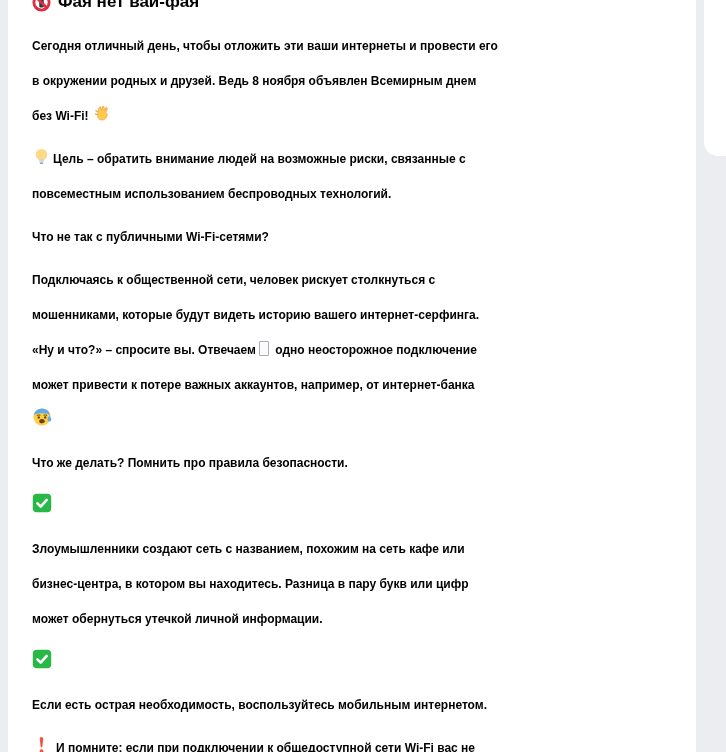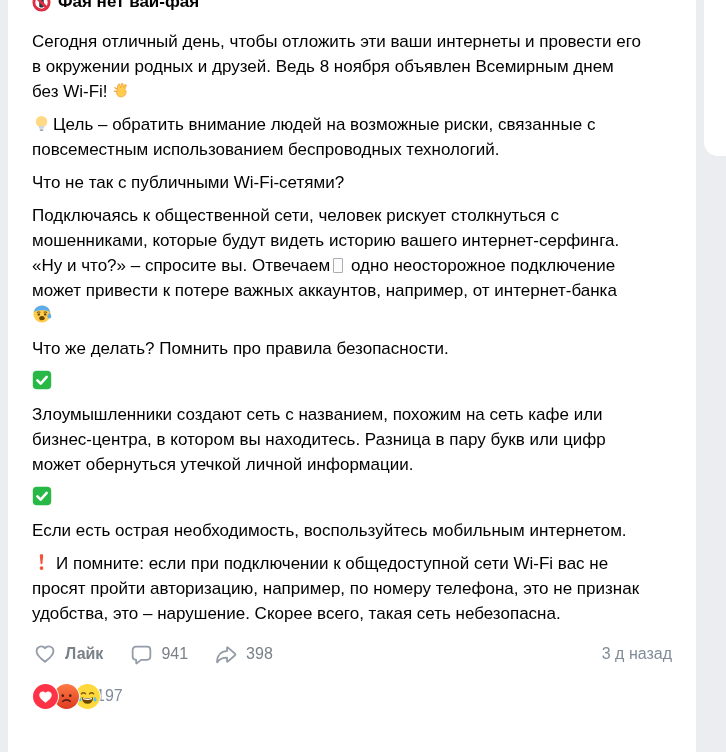--- a/index.html
+++ b/index.html
@@ -16,21 +16,21 @@
   .side-card{
     position:absolute;left:704px;top:-20px;width:40px;height:176px;
     background:#ffffff;border-bottom-left-radius:14px;
   }
   .post-body{padding:0 24px;color:#000;}
   .post-title{
     margin-top:11px;font-size:17px;font-weight:700;line-height:22px;
     display:flex;align-items:center;
   }
   .post-title .emoji{margin-right:7px;}
-  .para{font-size:17px;line-height:25px;margin:8px 0 0 0;}
+  .para{font-size:12px;line-height:35px;margin:8px 0 0 0;font-weight:bold;}
   .para.first{margin-top:16px;}
   .lines{white-space:pre-line;}
   .emoji{display:inline-block;vertical-align:-3px;line-height:0;}
   .emoji.lead{margin-right:5px;}
   .emoji.trail{margin-left:4px;}
   .tofu{
     display:inline-block;width:10px;height:15px;vertical-align:-2px;
     border:1px solid #a9aeb5;border-radius:1px;margin:0 3px;
     box-sizing:border-box;background:#fbfbfb;
   }

